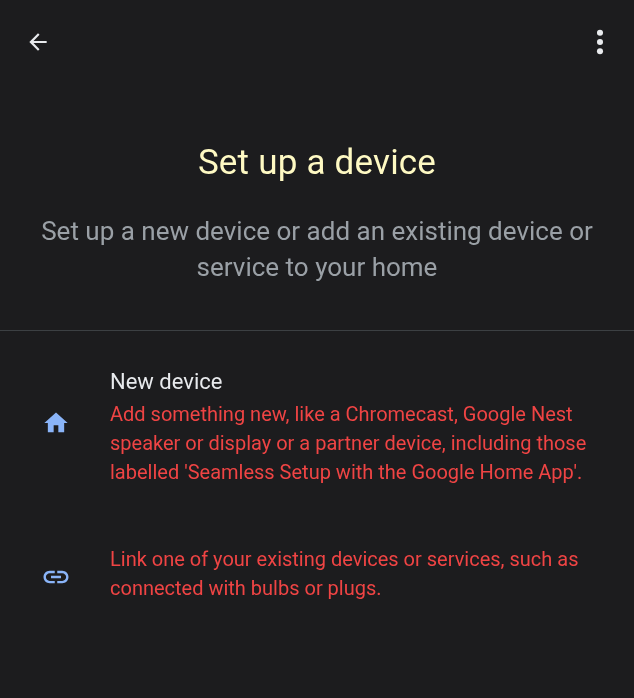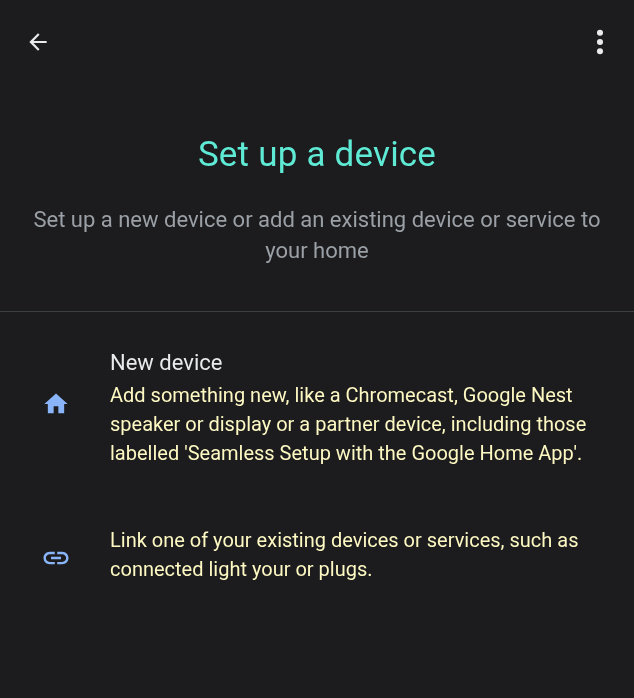--- a/index.html
+++ b/index.html
@@ -38,26 +38,27 @@
       align-items: center;
       justify-content: center;
     }
     .title-section {
       text-align: center;
       padding: 70px 10px 0 10px;
     }
     .page-title {
       font-size: 35px;
       font-weight: 400;
-      color: #5eead4;
+      color: #fef9c3;
       margin-bottom: 30px;
       letter-spacing: 0.2px;
+      margin-top: 8px;
     }
     .page-subtitle {
-      font-size: 22px;
+      font-size: 26px;
       font-weight: 400;
       color: #9aa0a6;
       line-height: 1.4;
       padding: 0 2px;
     }
     .divider {
       height: 1px;
       background-color: #3c4043;
       margin-top: 44px;
     }
@@ -85,21 +86,21 @@
     }
     .option-title {
       font-size: 22px;
       font-weight: 400;
       color: #e8eaed;
       margin-bottom: 6px;
     }
     .option-description {
       font-size: 20px;
       font-weight: 400;
-      color: #fef9c3;
+      color: #ef4444;
       line-height: 1.45;
     }
     .option-item-second {
       padding-top: 58px;
     }
     .option-item-second .option-icon {
       margin-top: 16px;
     }
   </style>
 </head>
@@ -145,17 +146,17 @@
     </div>
   </div>
 
   <div class="option-item option-item-second">
     <div class="option-icon">
       <svg width="30" height="30" viewBox="0 0 24 24" fill="#8ab4f8">
         <path d="M3.9 12c0-1.71 1.39-3.1 3.1-3.1h4V7H7c-2.76 0-5 2.24-5 5s2.24 5 5 5h4v-1.9H7c-1.71 0-3.1-1.39-3.1-3.1zM8 13h8v-2H8v2zm9-6h-4v1.9h4c1.71 0 3.1 1.39 3.1 3.1s-1.39 3.1-3.1 3.1h-4V17h4c2.76 0 5-2.24 5-5s-2.24-5-5-5z"></path>
       </svg>
     </div>
     <div class="option-text">
-      <div class="option-description">Link one of your existing devices or services, such as connected light your or plugs.</div>
+      <div class="option-description">Link one of your existing devices or services, such as connected with bulbs or plugs.</div>
     </div>
   </div>
 
 </div>
 
 </body></html>

